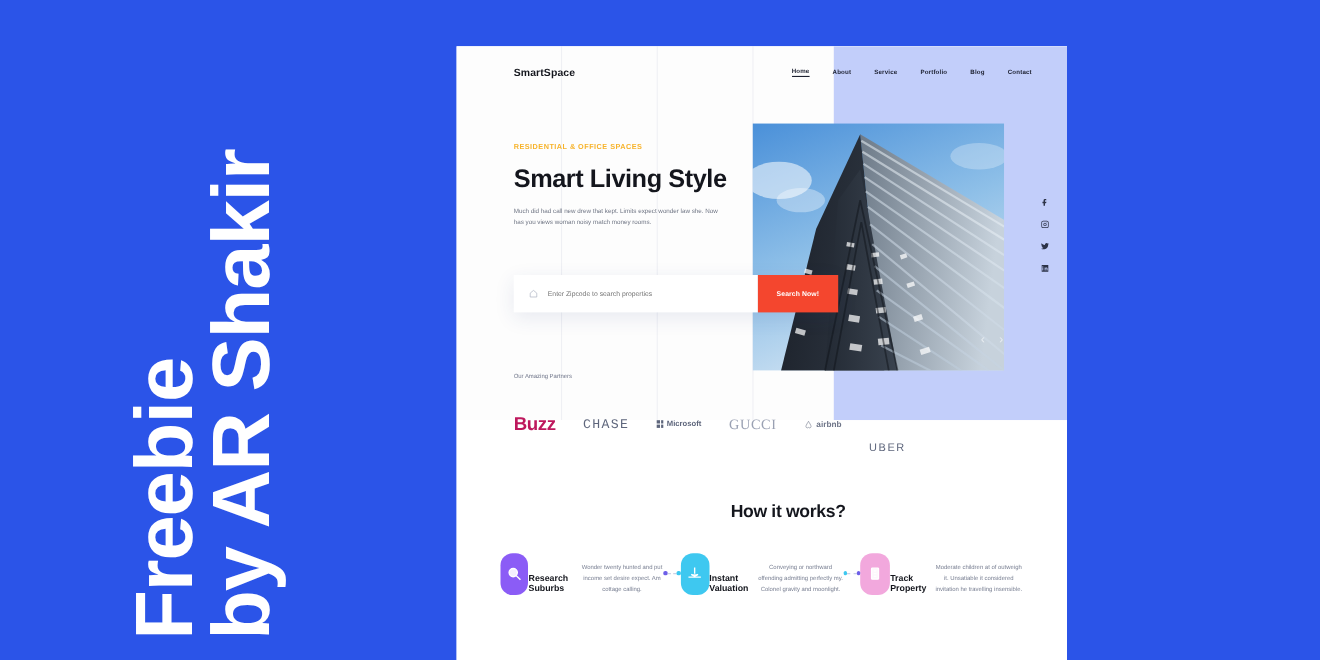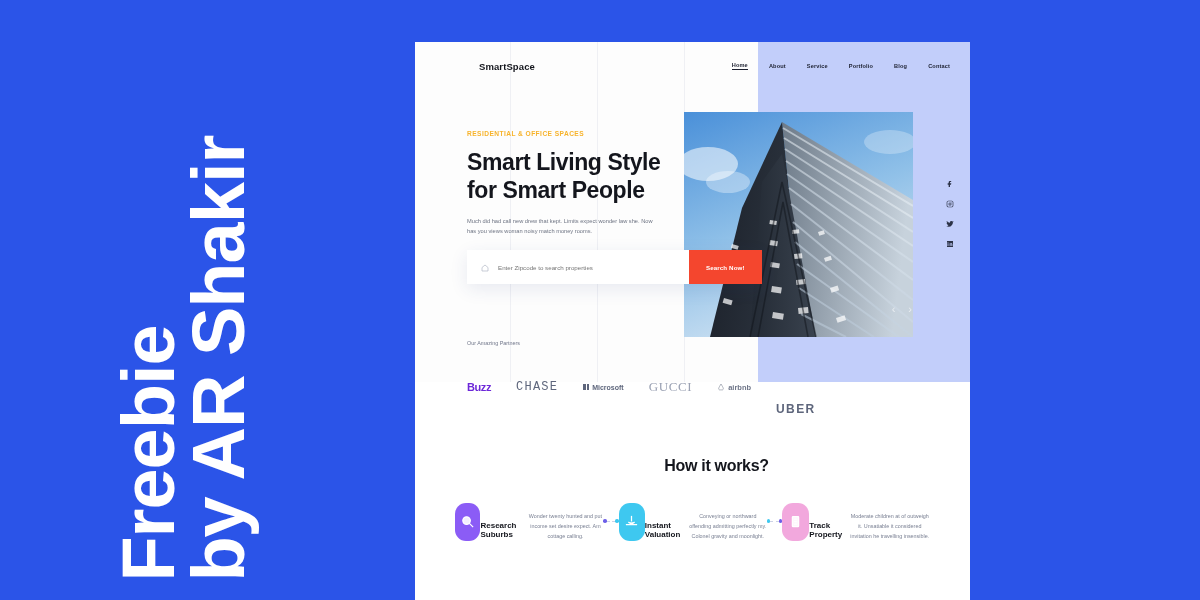--- a/index.html
+++ b/index.html
@@ -74,21 +74,21 @@
     position: absolute;
     top: 0;
     width: 1px;
     height: 340px;
     background: rgba(120,130,170,0.10);
   }
 
   
   #navbar {
     position: absolute;
-    left: 12px; top: 0;
+    left: 0; top: 0;
     width: 555px;
     height: 48px;
     display: flex;
     align-items: center;
     z-index: 5;
   }
   #brand-logo {
     margin-left: 52px;
     font-size: 9.5px;
     font-weight: bold;
@@ -249,26 +249,26 @@
     align-items: center;
     gap: 25px;
   }
   .plogo {
     color: #8e95a8;
     white-space: nowrap;
     display: flex;
     align-items: center;
     gap: 3px;
   }
-  .plogo-buzz { font-size: 11px; font-weight: bold; color: #6d28d9; letter-spacing: -0.4px; }
+  .plogo-buzz { font-size: 17px; font-weight: bold; color: #be185d; letter-spacing: -0.4px; }
   .plogo-chase { font-size: 12px; color: #5e667c; letter-spacing: 1.2px; font-family: Liberation Mono, monospace; }
   .plogo-ms { font-size: 7px; font-weight: bold; color: #5e667c; }
   .plogo-gucci { font-size: 13px; color: #9aa1b3; font-family: "Liberation Serif", serif; letter-spacing: 0.6px; }
   .plogo-airbnb { font-size: 7.5px; font-weight: bold; color: #6e7588; }
-  .plogo-uber { font-size: 12px; font-weight: bold; color: #5e667c; letter-spacing: 1.4px; margin-top: 44px; }
+  .plogo-uber { font-size: 10px; font-weight: normal; color: #5e667c; letter-spacing: 1.4px; margin-top: 44px; }
   .ms-grid {
     display: grid;
     grid-template-columns: 2.6px 2.6px;
     grid-template-rows: 2.6px 2.6px;
     gap: 0.9px;
   }
   .ms-grid i { background: #5e667c; display: block; }
 
   
   #how-section {
@@ -452,21 +452,20 @@
             <path d="M74,225 L99,90 L124,225"></path>
           </g>
         </g>
       </svg>
     </div>
 
     <div id="hero-copy">
       <div id="eyebrow">RESIDENTIAL &amp; OFFICE SPACES</div>
       <div id="hero-title">
         <div>Smart Living Style</div>
-        <div>for Smart People</div>
       </div>
       <div id="hero-sub">Much did had call new drew that kept. Limits expect wonder law she. Now has you views woman noisy match money rooms.</div>
     </div>
 
     <div id="search-row">
       <div id="search-box">
         <span>
           <svg width="8" height="8" viewBox="0 0 16 16" fill="none" stroke="#b2b8c6" stroke-width="1.4">
             <path d="M2 7 L8 2 L14 7 V14 H2 Z"></path>
           </svg>

